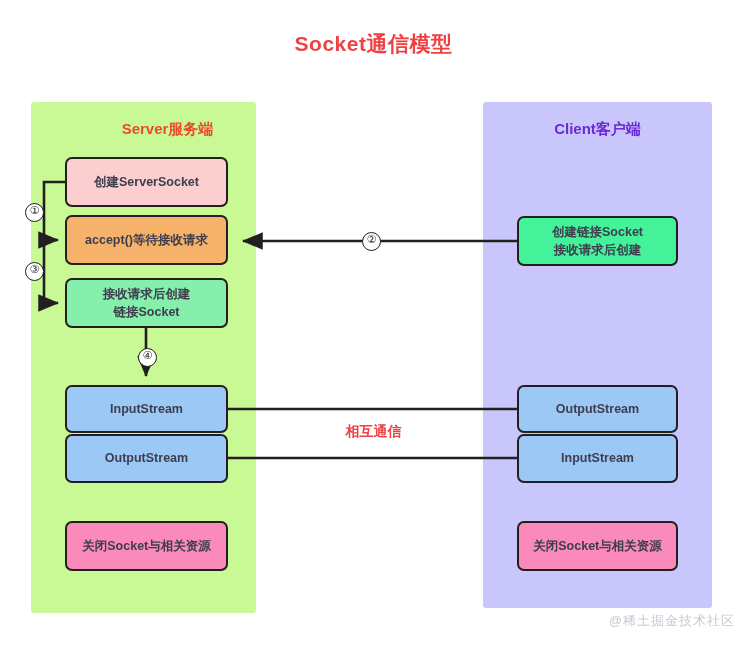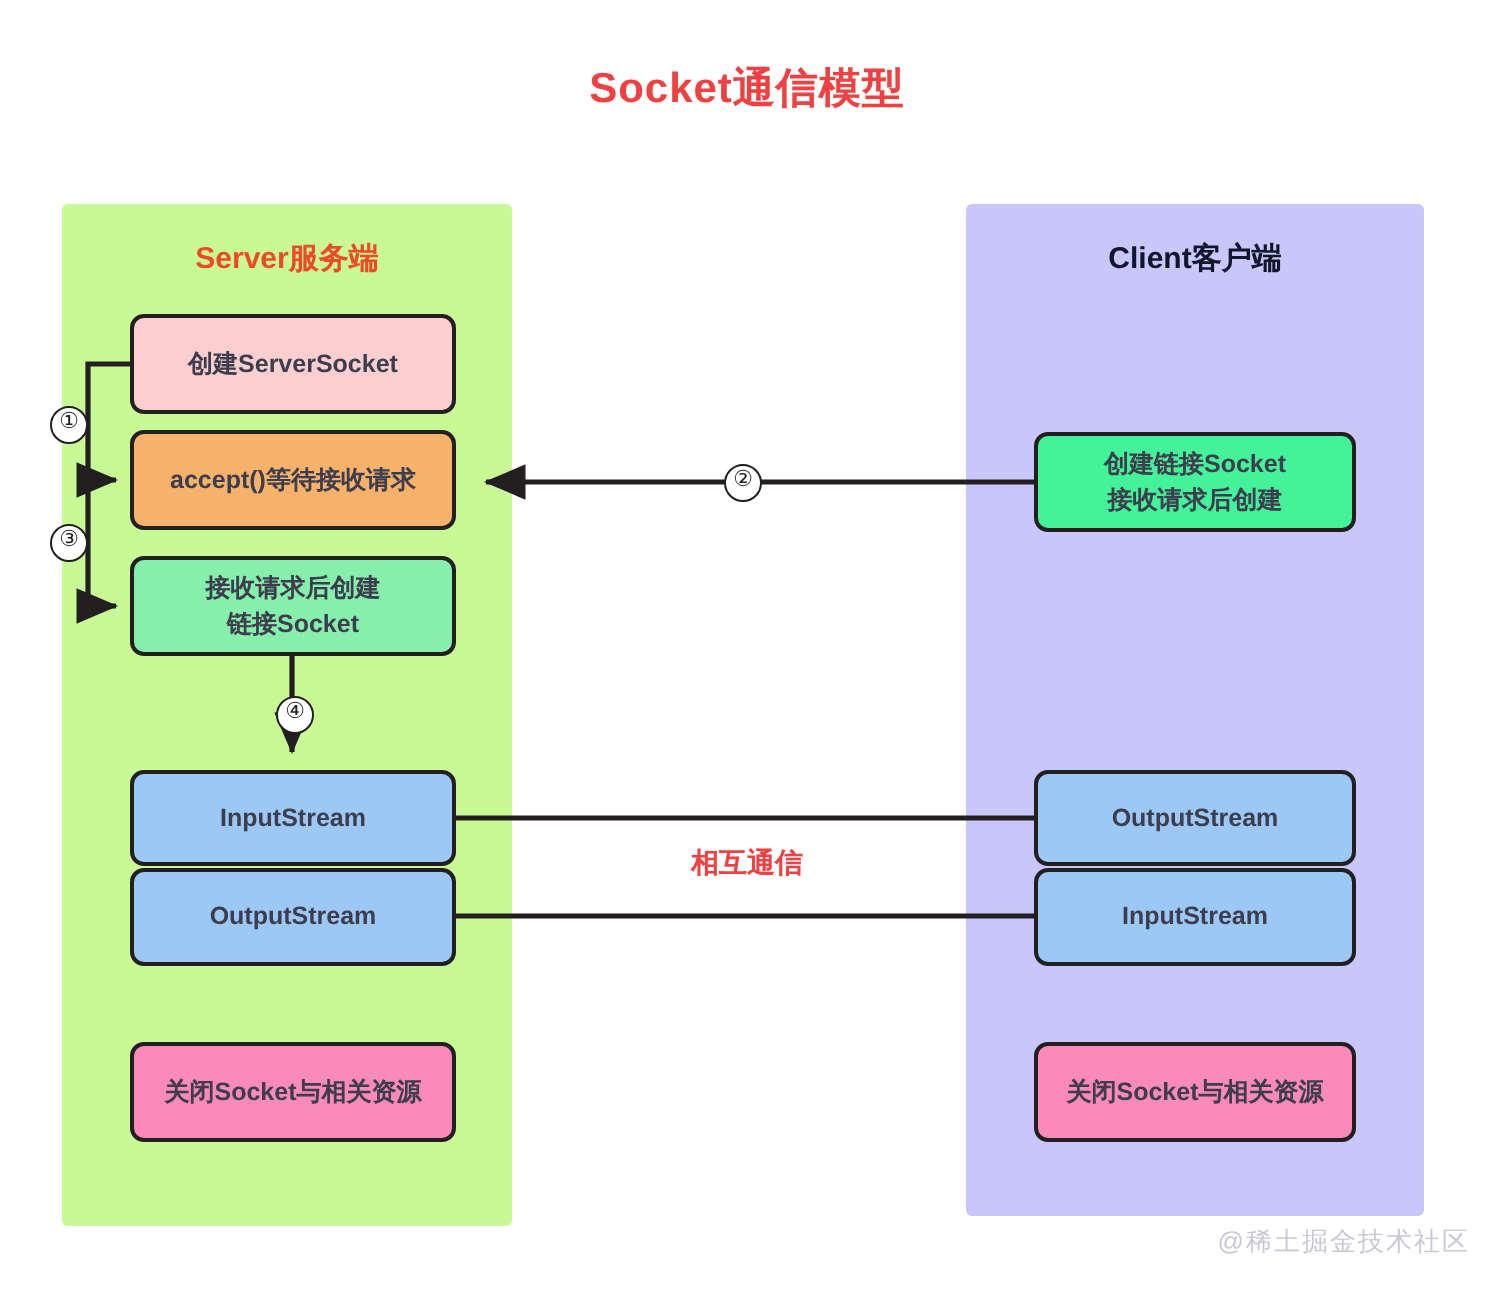--- a/index.html
+++ b/index.html
@@ -27,22 +27,22 @@
   }
   .panel-client{
     left:483px;top:102px;width:229px;height:506px;
     background:#c8c6fb;
   }
   .panel-title{
     position:absolute;width:100%;top:18px;
     text-align:center;
     font-size:15px;font-weight:bold;
   }
-  .panel-server .panel-title{color:#ef4a28;}
-  .panel-client .panel-title{color:#0f172a;}
+  .panel-server .panel-title{color:#ef4a28;padding-left:24px;}
+  .panel-client .panel-title{color:#6d28d9;}
 
   .box{
     position:absolute;
     border:2px solid #231f20;
     border-radius:7px;
     display:flex;align-items:center;justify-content:center;
     text-align:center;
     font-size:12.5px;font-weight:bold;
     color:#3d3d4e;
     line-height:1.35;

